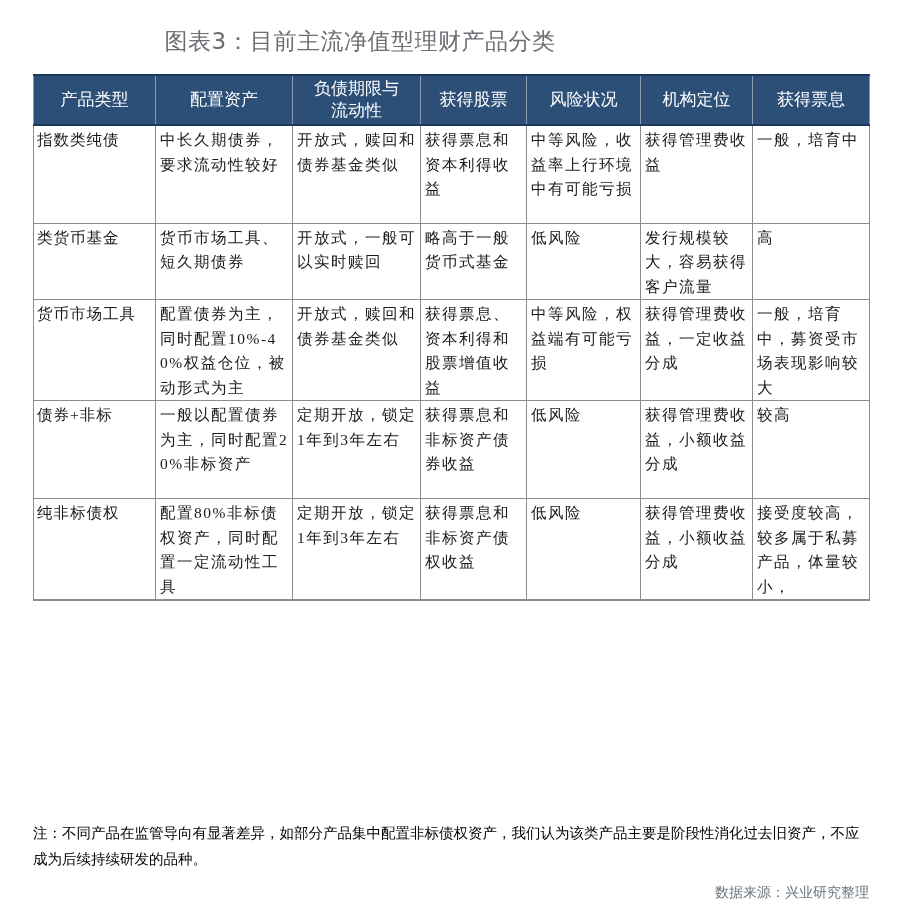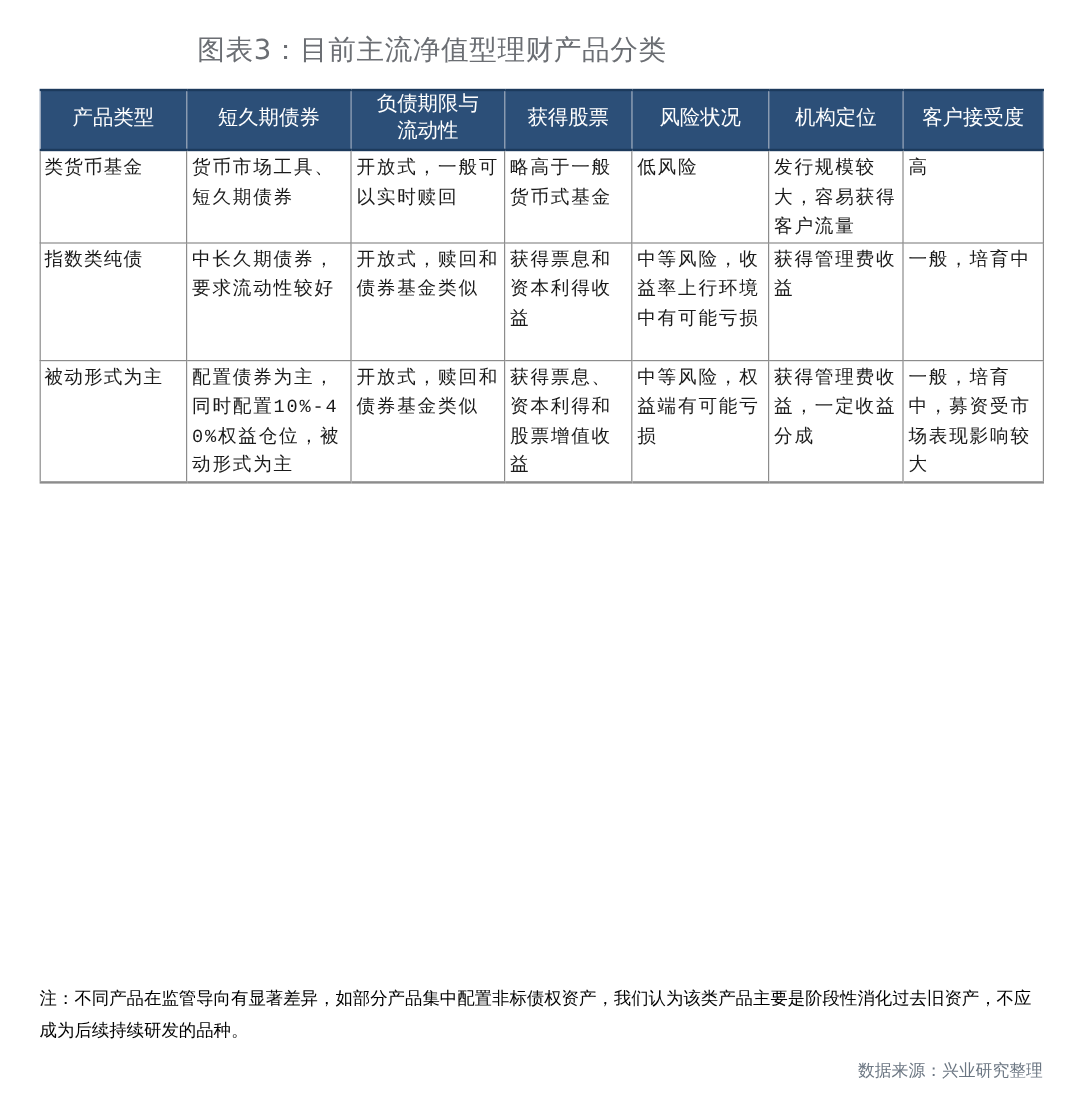--- a/index.html
+++ b/index.html
@@ -24,21 +24,21 @@
       color: #6b6e73;
       letter-spacing: 0.5px;
     }
     table.main {
       position: absolute;
       left: 33px;
       top: 74px;
       width: 836px;
       border-collapse: collapse;
       table-layout: fixed;
-      font-family: Liberation Mono, monospace;
+      font-family: Liberation Serif, serif;
     }
     table.main th {
       background: #2c4f78;
       color: #ffffff;
       font-weight: normal;
       font-size: 17px;
       line-height: 22px;
       height: 48px;
       padding: 0 2px;
       text-align: center;
@@ -92,53 +92,71 @@
     <col style="width:137px">
     <col style="width:128px">
     <col style="width:106px">
     <col style="width:114px">
     <col style="width:112px">
     <col style="width:117px">
   </colgroup>
   <thead>
     <tr>
       <th>产品类型</th>
-      <th>短久期债券</th>
+      <th>配置资产</th>
       <th><span>负债期限与</span><br><span>流动性</span></th>
       <th>获得股票</th>
       <th>风险状况</th>
       <th>机构定位</th>
-      <th>客户接受度</th>
+      <th>获得票息</th>
     </tr>
   </thead>
   <tbody>
+    <tr style="height:98px">
+      <td class="first">指数类纯债</td>
+      <td>中长久期债券，要求流动性较好</td>
+      <td>开放式，赎回和债券基金类似</td>
+      <td>获得票息和资本利得收益</td>
+      <td>中等风险，收益率上行环境中有可能亏损</td>
+      <td>获得管理费收益</td>
+      <td>一般，培育中</td>
+    </tr>
     <tr style="height:48px">
       <td class="first">类货币基金</td>
       <td>货币市场工具、短久期债券</td>
       <td>开放式，一般可以实时赎回</td>
       <td>略高于一般货币式基金</td>
       <td>低风险</td>
       <td>发行规模较大，容易获得客户流量</td>
       <td>高</td>
     </tr>
     <tr style="height:98px">
-      <td class="first">指数类纯债</td>
-      <td>中长久期债券，要求流动性较好</td>
-      <td>开放式，赎回和债券基金类似</td>
-      <td>获得票息和资本利得收益</td>
-      <td>中等风险，收益率上行环境中有可能亏损</td>
-      <td>获得管理费收益</td>
-      <td>一般，培育中</td>
-    </tr>
-    <tr style="height:98px">
-      <td class="first">被动形式为主</td>
+      <td class="first">货币市场工具</td>
       <td>配置债券为主，同时配置10%-40%权益仓位，被动形式为主</td>
       <td>开放式，赎回和债券基金类似</td>
       <td>获得票息、资本利得和股票增值收益</td>
       <td>中等风险，权益端有可能亏损</td>
       <td>获得管理费收益，一定收益分成</td>
       <td>一般，培育中，募资受市场表现影响较大</td>
+    </tr>
+    <tr style="height:98px">
+      <td class="first">债券+非标</td>
+      <td>一般以配置债券为主，同时配置20%非标资产</td>
+      <td>定期开放，锁定1年到3年左右</td>
+      <td>获得票息和非标资产债券收益</td>
+      <td>低风险</td>
+      <td>获得管理费收益，小额收益分成</td>
+      <td>较高</td>
+    </tr>
+    <tr style="height:98px">
+      <td class="first">纯非标债权</td>
+      <td>配置80%非标债权资产，同时配置一定流动性工具</td>
+      <td>定期开放，锁定1年到3年左右</td>
+      <td>获得票息和非标资产债权收益</td>
+      <td>低风险</td>
+      <td>获得管理费收益，小额收益分成</td>
+      <td>接受度较高，较多属于私募产品，体量较小，</td>
     </tr>
   </tbody>
 </table>
 
 <div class="note">注：不同产品在监管导向有显著差异，如部分产品集中配置非标债权资产，我们认为该类产品主要是阶段性消化过去旧资产，不应成为后续持续研发的品种。</div>
 <div class="source">数据来源：兴业研究整理</div>
 
 </body></html>

